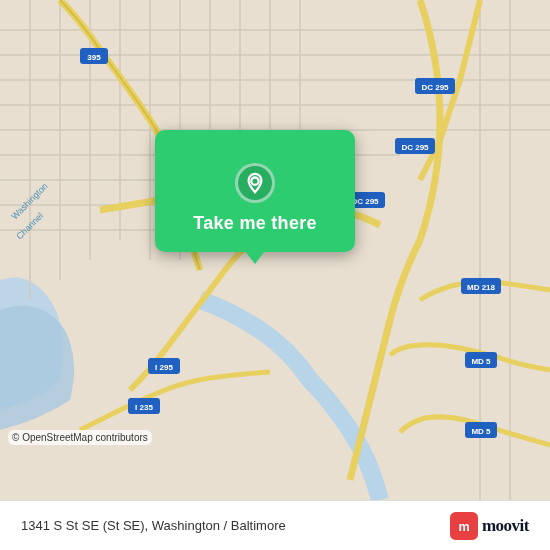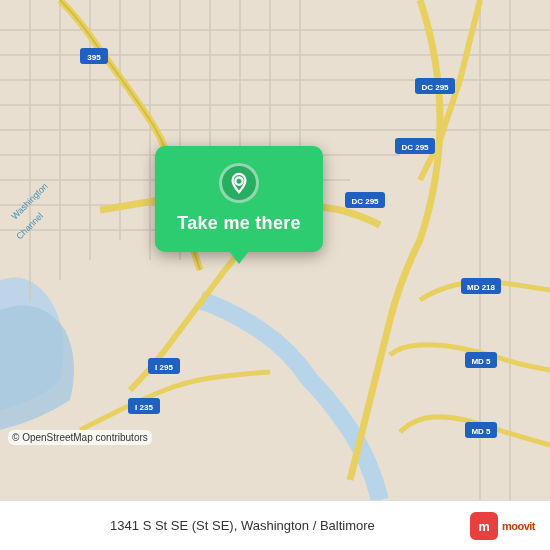--- a/index.html
+++ b/index.html
@@ -24,26 +24,26 @@
     #map-svg {
       width: 100%;
       height: 100%;
       position: absolute;
       top: 0; left: 0;
     }
 
     
     .popup-card {
       position: absolute;
-      top: 146px;
+      top: 130px;
       left: 155px;
-      width: 168px;
+      width: 200px;
       background: #2ecc71;
       border-radius: 10px;
-      padding: 17px 20px 18px;
+      padding: 33px 20px 18px;
       display: flex;
       flex-direction: column;
       align-items: center;
       box-shadow: 0 4px 15px rgba(0,0,0,0.35);
       z-index: 10;
     }
 
     .popup-pin {
       width: 40px;
       height: 40px;
@@ -72,47 +72,47 @@
     }
 
     
     #bottom-bar {
       width: 550px;
       height: 50px;
       background: white;
       border-top: 1px solid #ddd;
       display: flex;
       align-items: center;
-      padding: 0 15px;
+      padding: 0 21px;
       position: relative;
-      text-align: center;
     }
 
     .bottom-text {
       font-size: 13px;
       color: #333;
       flex: 1;
     }
 
     .moovit-logo {
       display: flex;
       align-items: center;
       gap: 4px;
     }
 
     .moovit-logo .logo-icon {
       width: 28px;
       height: 28px;
     }
 
     .moovit-text {
-      font-size: 11px;
+      font-size: 17px;
       font-weight: bold;
-      color: #c2410c;
+      color: #0f172a;
       letter-spacing: -0.5px;
+      font-family: Liberation Serif, serif;
     }
 
     
     .osm-attr {
       position: absolute;
       bottom: 55px;
       left: 8px;
       font-size: 10px;
       color: #333;
       background: rgba(255,255,255,0.75);

